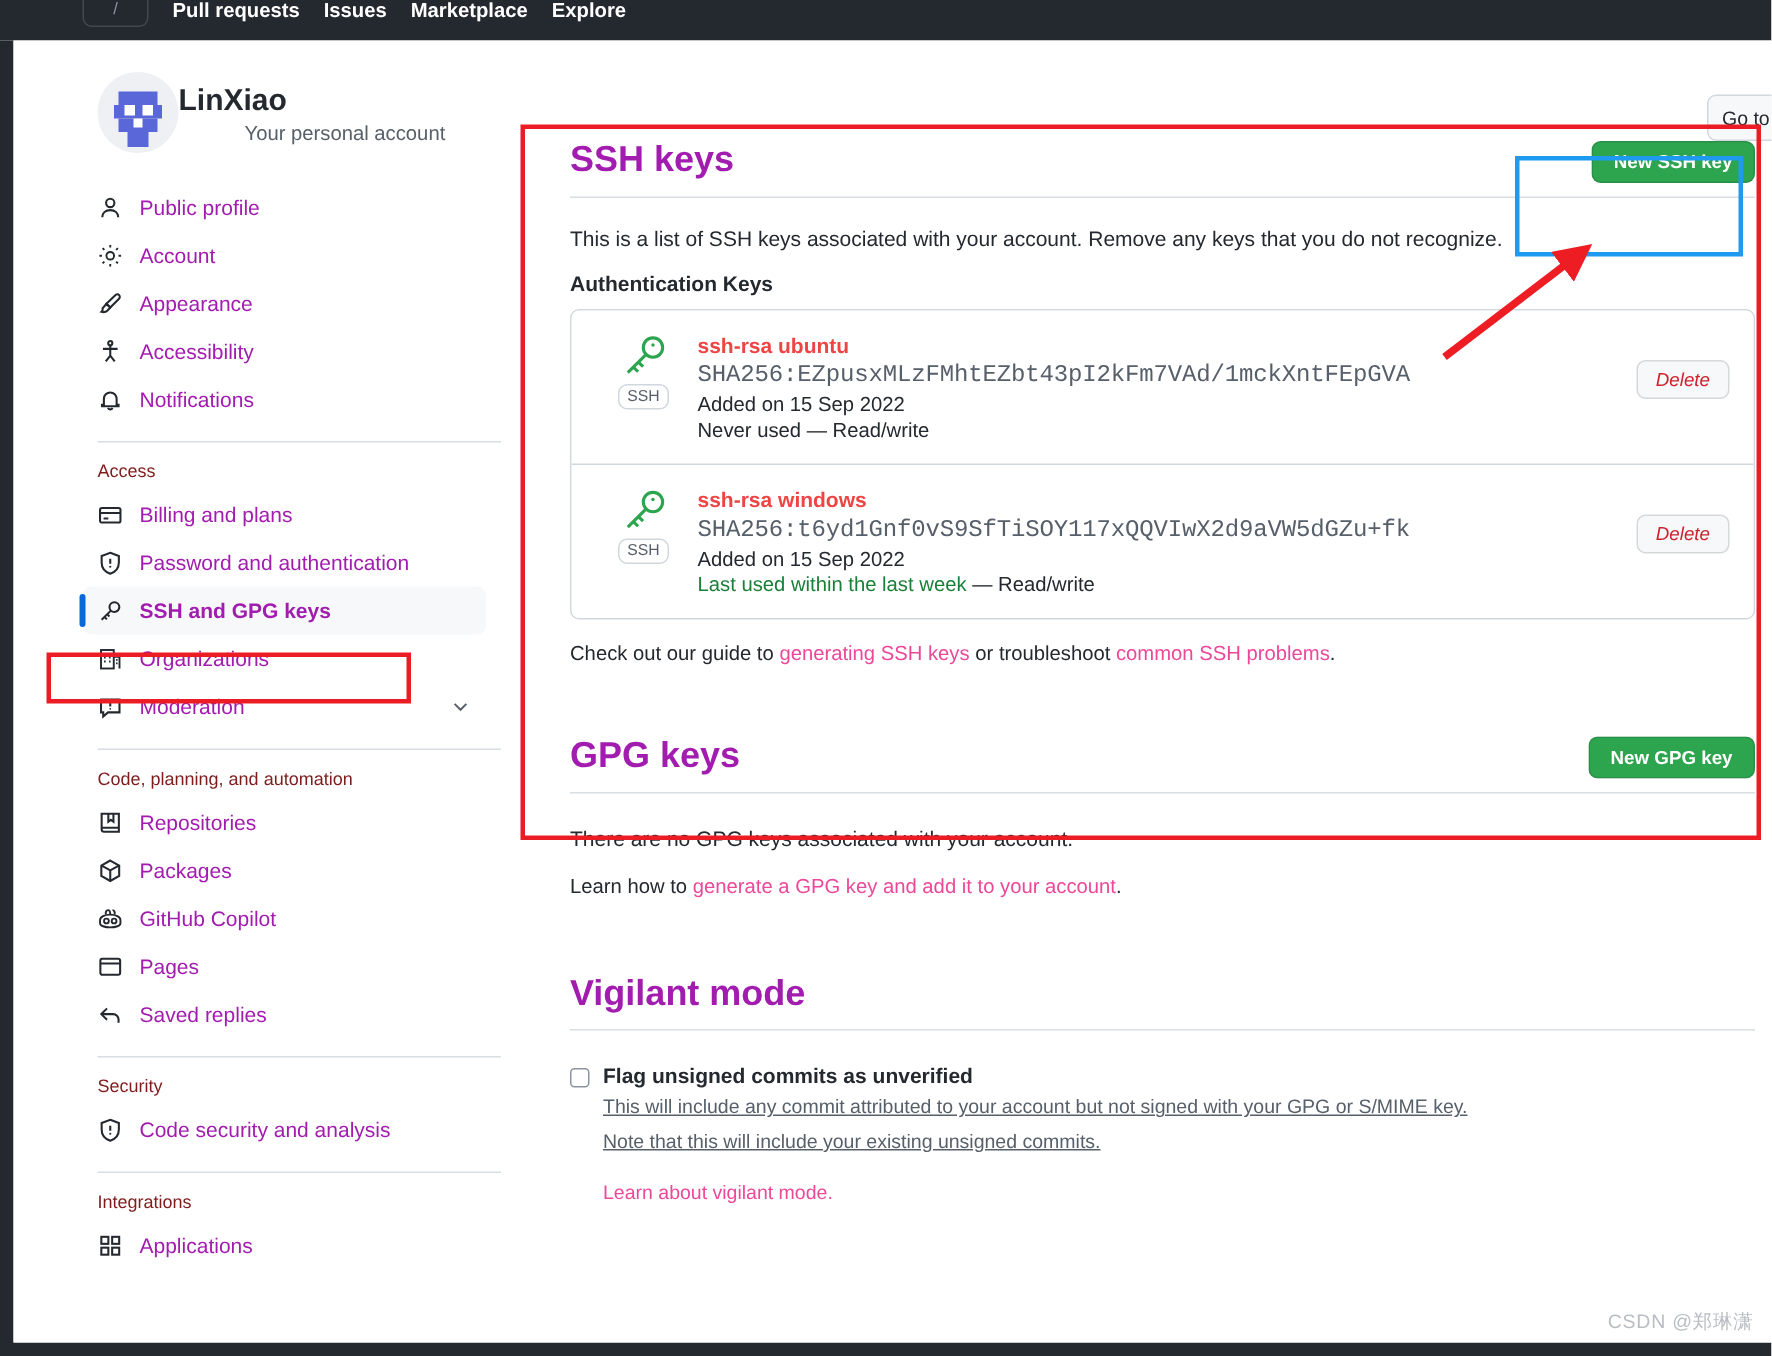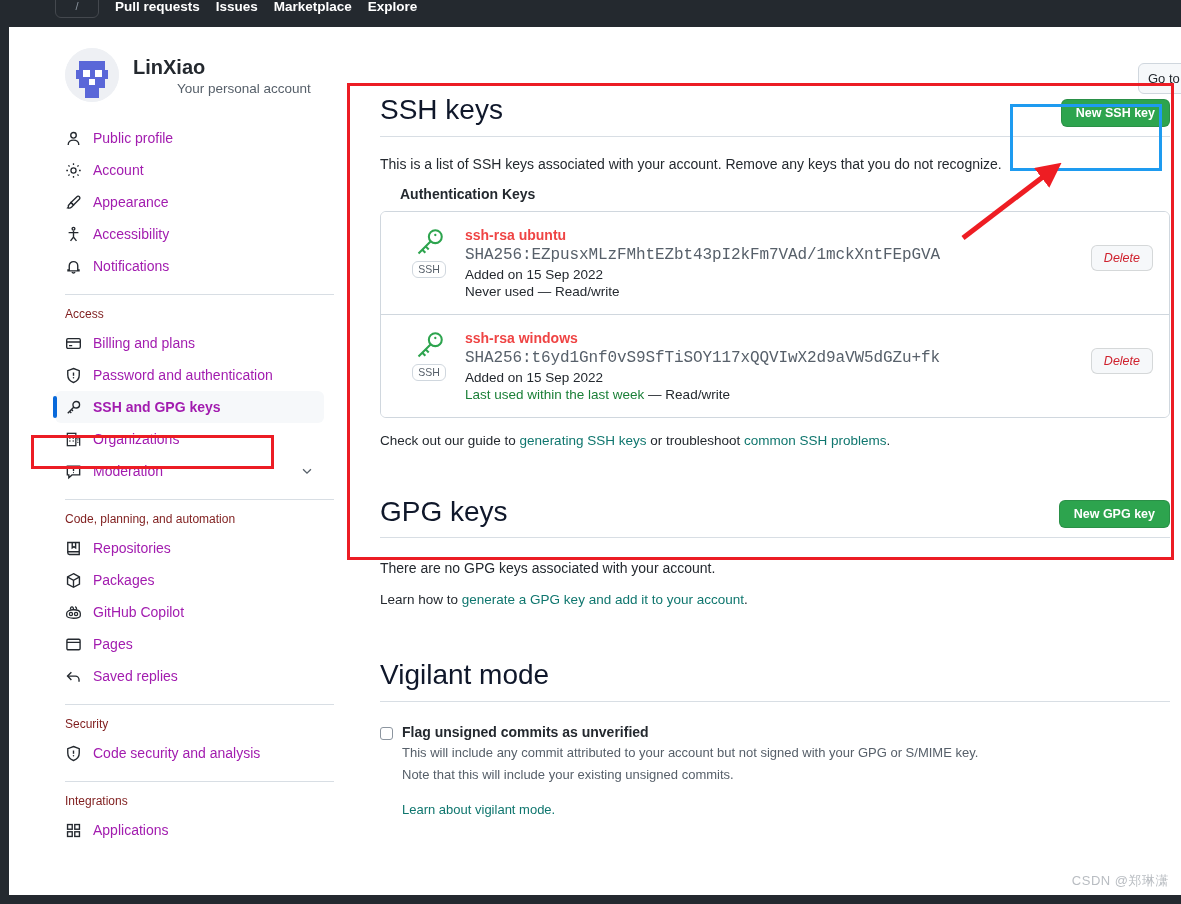--- a/index.html
+++ b/index.html
@@ -38,21 +38,21 @@
   .bottom-rail {
     position: absolute; left: 0; bottom: 0; width: 1181px; height: 9px;
     background: #24292f;
   }
 
   
   .page { position: absolute; left: 9px; top: 27px; width: 1172px; height: 868px; background: #fff; }
 
   
   .sidebar { position: absolute; left: 56px; top: 21px; width: 280px; }
-  .acct { display: flex; align-items: center; gap: 14px; margin-bottom: 20px; }
+  .acct { display: flex; align-items: center; margin-bottom: 20px; }
   .avatar {
     width: 54px; height: 54px; border-radius: 50%;
     background: #eef0f4; position: relative; overflow: hidden; flex: none;
   }
   .avatar svg { position: absolute; left: 0; top: 0; }
   .acct-name { font-size: 20px; font-weight: 600; color: #24292f; line-height: 1.2; }
   .acct-sub { font-size: 13.5px; color: #57606a; margin-top: 2px; margin-left: 44px; }
 
   .nav-group { padding: 0; margin: 0; list-style: none; }
   .nav-item {
@@ -73,29 +73,29 @@
     font-size: 12px; color: #7f1d1d; font-weight: 400;
     margin: 0 0 6px 0;
   }
 
   
   .main { position: absolute; left: 371px; top: 66px; width: 790px; }
   .section-head {
     display: flex; align-items: flex-end; justify-content: space-between;
     border-bottom: 1px solid #d8dee4; padding-bottom: 9px;
   }
-  .section-title { font-size: 28px; font-weight: 400; color: #0f172a; line-height: 1.2; }
+  .section-title { font-size: 24px; font-weight: 700; color: #a21caf; line-height: 1.2; }
   .btn-green {
     background: #2da44e; color: #ffffff; border: 1px solid rgba(27,31,36,.15);
     border-radius: 6px; font-size: 12.5px; font-weight: 600;
     padding: 6px 14px; cursor: pointer; white-space: nowrap;
     font-family: "Liberation Sans", sans-serif;
   }
   .desc { font-size: 14px; color: #24292f; margin-top: 19px; }
-  .subhead { font-size: 14px; font-weight: 600; color: #24292f; margin-top: 14px; margin-left: 20px; }
+  .subhead { font-size: 14px; font-weight: 600; color: #24292f; margin-top: 14px; }
 
   .key-list {
     margin-top: 9px; border: 1px solid #d0d7de; border-radius: 6px; overflow: hidden;
   }
   .key-row {
     display: flex; align-items: flex-start; gap: 14px;
     padding: 15px 16px 15px 26px; background: #fff;
   }
   .key-row + .key-row { border-top: 1px solid #d0d7de; }
   .key-icon-wrap { width: 44px; flex: none; display: flex; flex-direction: column; align-items: center; gap: 3px; }
@@ -113,34 +113,34 @@
   .key-meta { font-size: 13.5px; color: #24292f; margin-top: 3px; }
   .key-usage { font-size: 13.5px; color: #24292f; margin-top: 2px; }
   .key-usage.used { color: #1a7f37; }
   .key-usage.used .tail { color: #24292f; }
   .btn-delete {
     background: #f6f8fa; color: #cf222e; border: 1px solid rgba(27,31,36,.15);
     border-radius: 6px; font-size: 12.5px; padding: 5px 12px; cursor: pointer;
     margin-top: 18px; font-family: "Liberation Sans", sans-serif; white-space: nowrap; font-style: italic;
   }
   .guide { font-size: 13.5px; color: #24292f; margin-top: 15px; }
-  a.lnk { color: #0f766e; text-decoration: none; cursor: pointer; }
+  a.lnk { color: #ec4899; text-decoration: none; cursor: pointer; }
 
   .gpg-section { margin-top: 47px; }
   .gpg-empty { font-size: 14px; color: #24292f; margin-top: 22px; }
   .gpg-learn { font-size: 13.5px; color: #24292f; margin-top: 16px; }
 
   .vig-section { margin-top: 51px; }
   .vig-row { display: flex; align-items: flex-start; gap: 9px; margin-top: 22px; }
   .vig-check {
     width: 13px; height: 13px; border: 1px solid #8c959f; border-radius: 3px;
     background: #fff; flex: none; margin-top: 3px; cursor: pointer;
   }
   .vig-label { font-size: 14px; font-weight: 600; color: #24292f; }
-  .vig-note { font-size: 13px; color: #57606a; margin-top: 3px; line-height: 1.5; }
+  .vig-note { font-size: 13px; color: #57606a; margin-top: 3px; line-height: 1.5; text-decoration: underline; }
   .vig-link { font-size: 13px; margin-top: 17px; margin-left: 22px; }
 
   
   .goto-btn {
     position: absolute; left: 1138px; top: 63px; width: 70px; height: 31px;
     border: 1px solid #d0d7de; border-radius: 6px; background: #f6f8fa;
     color: #24292f; font-size: 13px; display: flex; align-items: center;
     padding-left: 9px; overflow: hidden; white-space: nowrap;
   }
 

